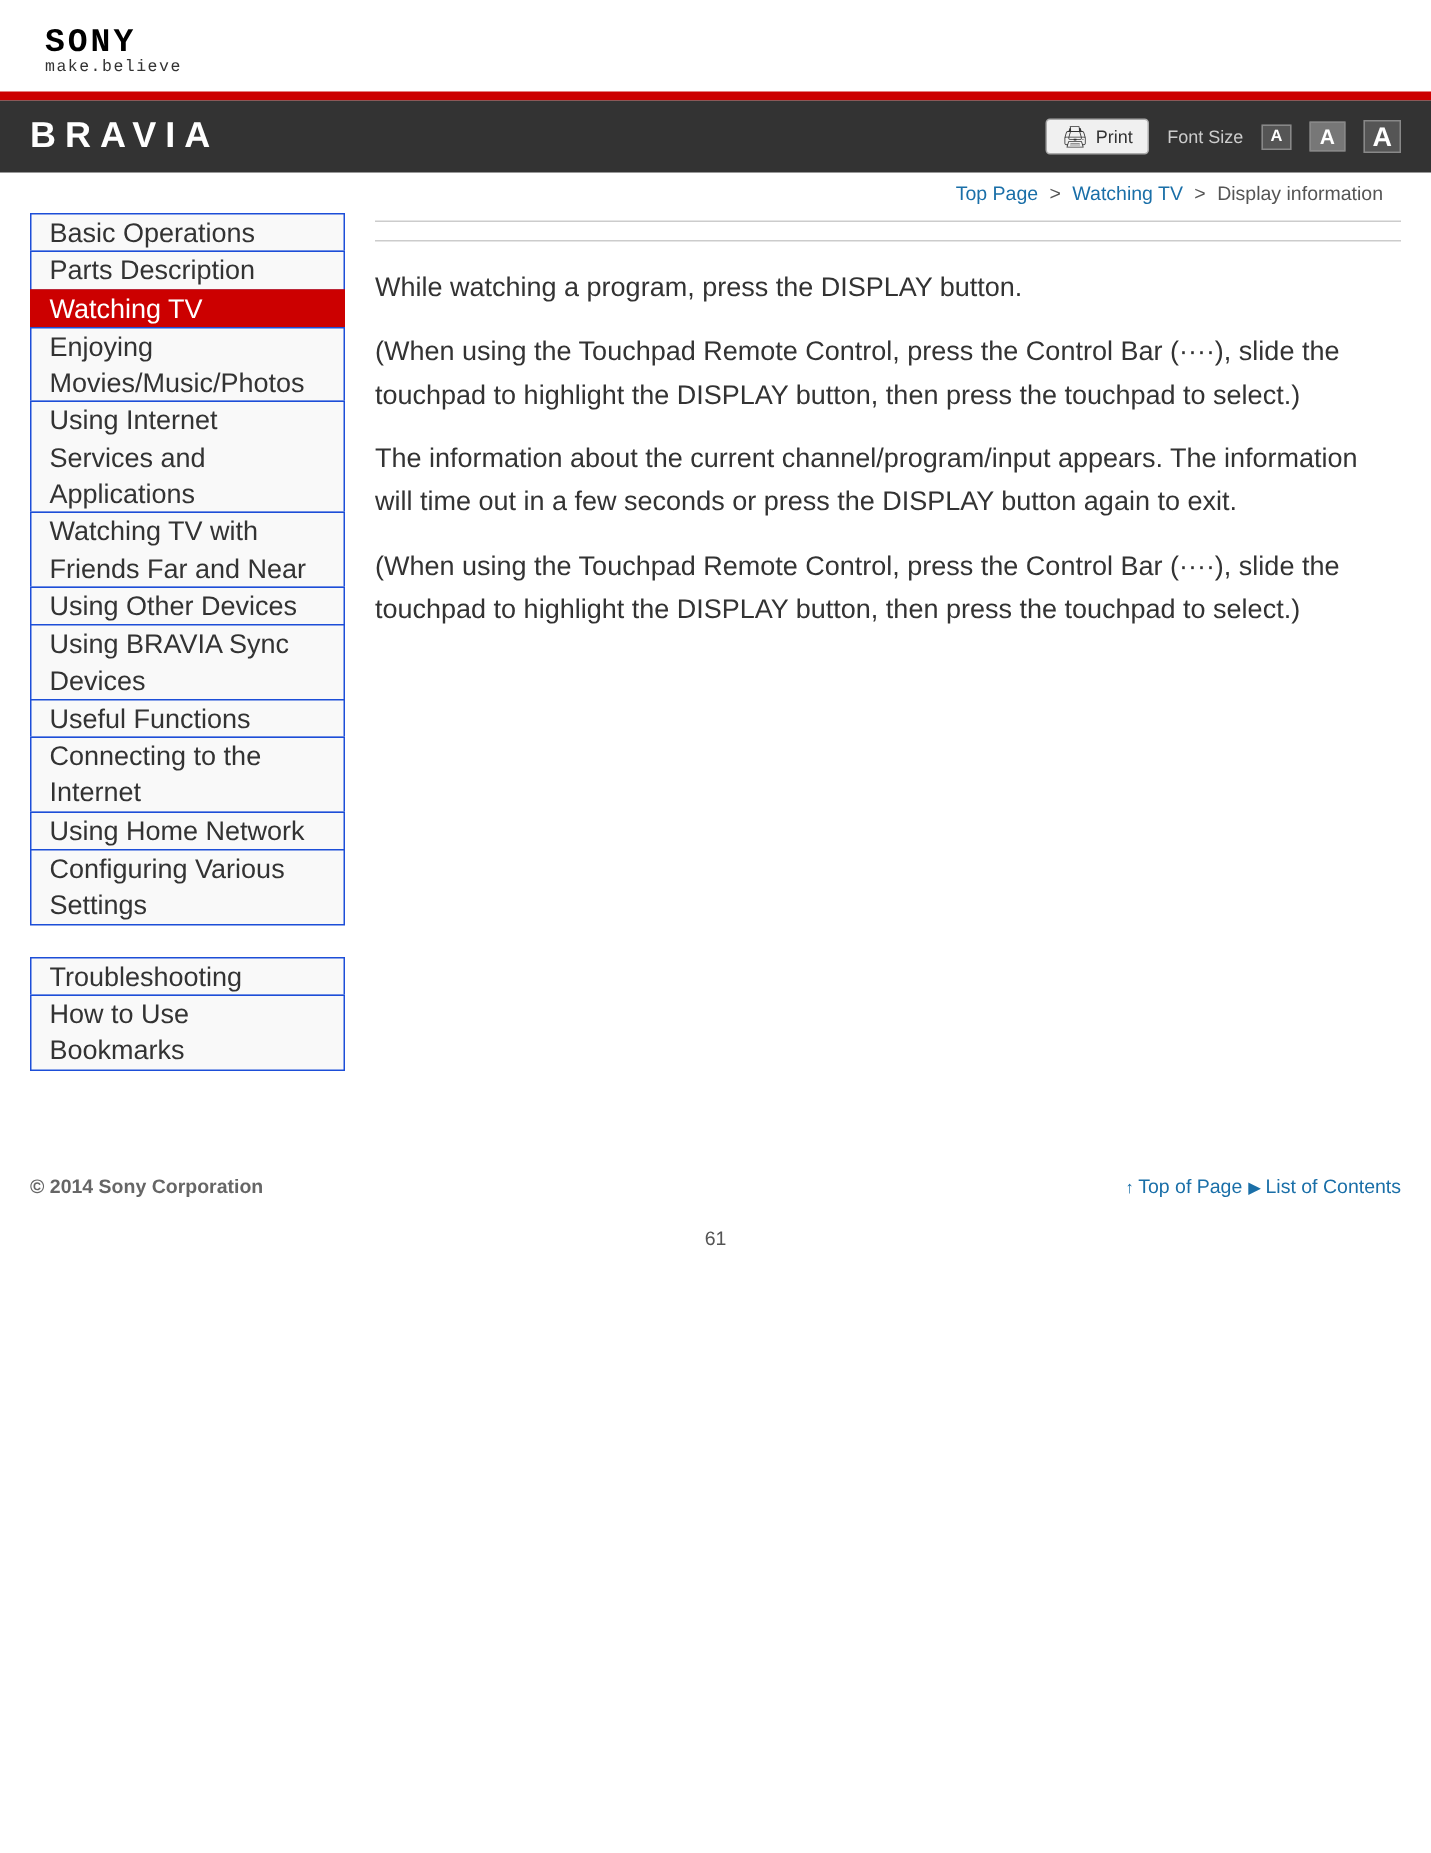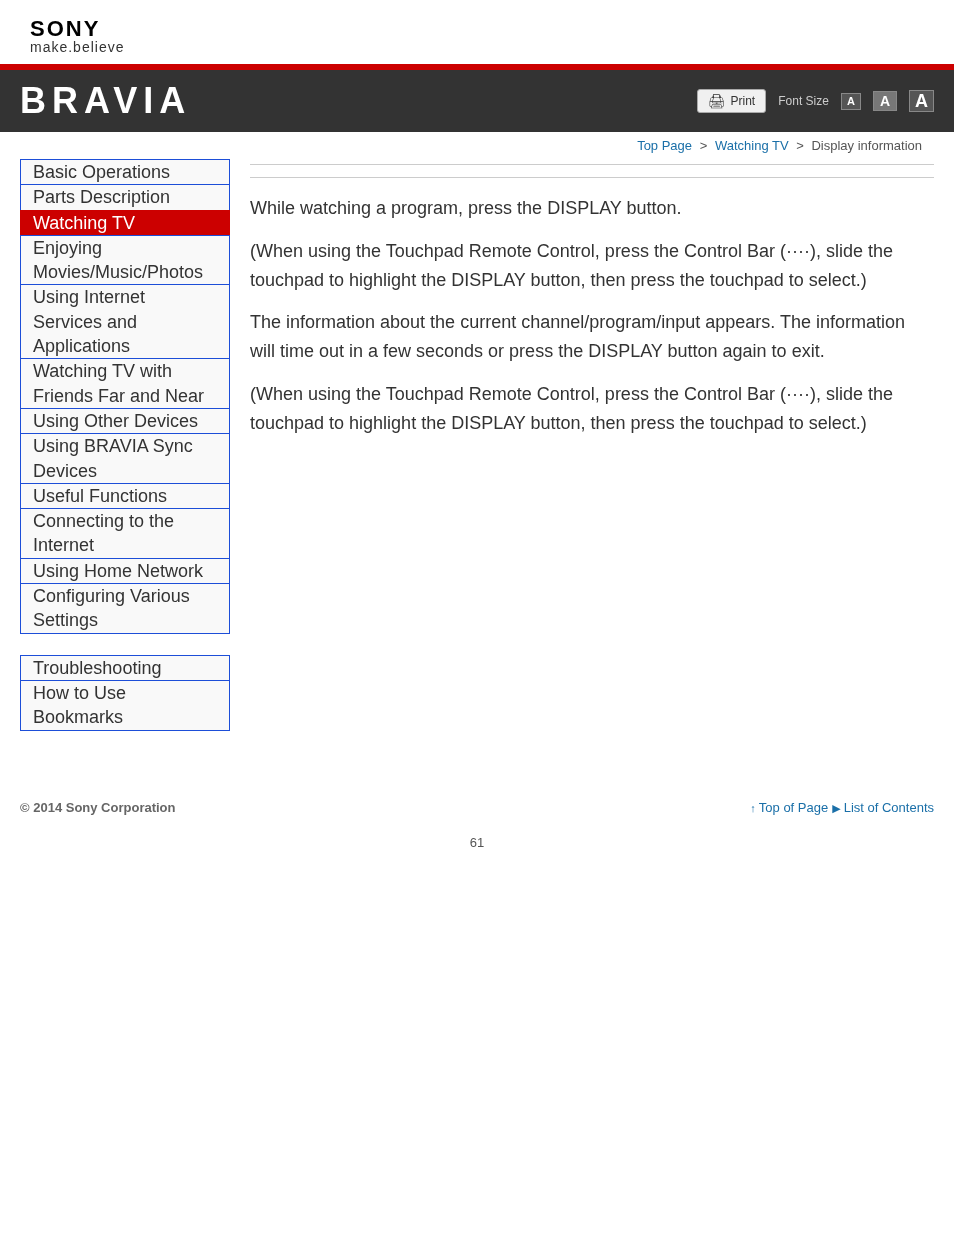--- a/index.html
+++ b/index.html
@@ -8,34 +8,35 @@
       background: #fff;
       color: #333;
       font-size: 14px;
       width: 954px;
       min-height: 1235px;
     }
 
     
     .top-logo-area {
       padding: 18px 30px 10px 30px;
+      font-family: Liberation Mono, monospace;
     }
     .sony-logo {
       display: flex;
       flex-direction: column;
       line-height: 1;
     }
     .sony-logo-text {
       font-size: 22px;
       font-weight: 900;
       letter-spacing: 2px;
       color: #000;
     }
     .sony-tagline {
-      font-size: 14px;
+      font-size: 11px;
       color: #333;
       letter-spacing: 1px;
     }
 
     
     .red-bar {
       height: 6px;
       background: #cc0000;
       margin: 0 0 0 0;
     }
@@ -43,21 +44,21 @@
     
     .bravia-header {
       background: #333333;
       display: flex;
       align-items: center;
       justify-content: space-between;
       padding: 10px 20px;
     }
     .bravia-title {
       color: #fff;
-      font-size: 36px;
+      font-size: 24px;
       font-weight: bold;
       letter-spacing: 6px;
       font-family: Arial, sans-serif;
     }
     .header-controls {
       display: flex;
       align-items: center;
       gap: 12px;
     }
     .print-btn {

